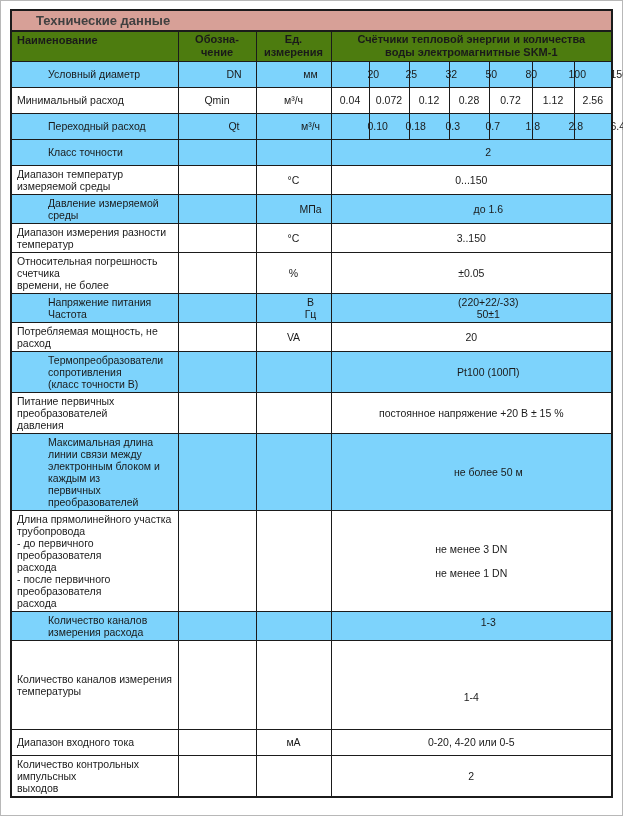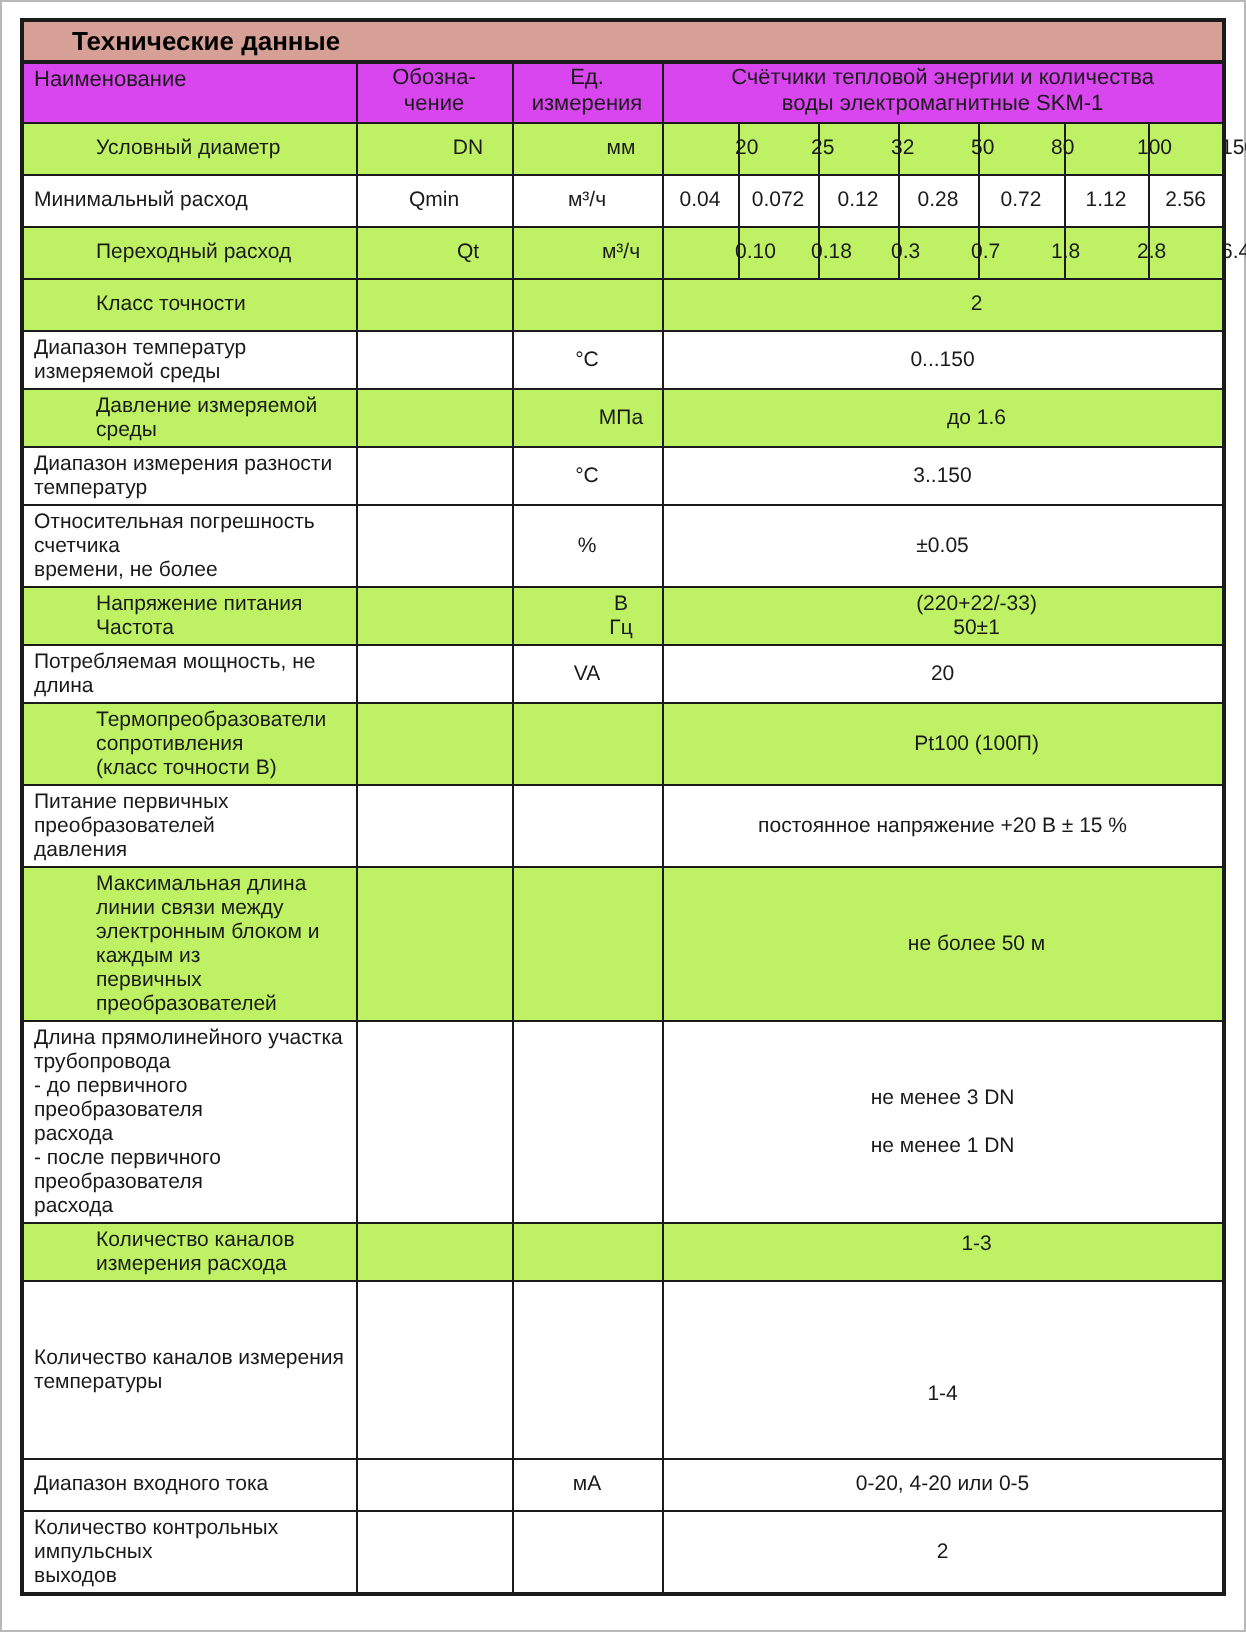--- a/index.html
+++ b/index.html
@@ -6,38 +6,38 @@
   .page {
     width:623px; height:816px; box-sizing:border-box;
     border:1px solid #b8b8b8; background:#ffffff; padding:8px 9px;
   }
   table.spec-table {
     border-collapse:collapse; table-layout:fixed; width:601px;
     border:2px solid #1b1b1b;
   }
   th, td { border:1px solid #1b1b1b; box-sizing:border-box; }
   .title-cell {
-    background:#d7a097; color:#000000;
+    background:#d7a097; color:#404040;
     font-size:13px; font-weight:bold; text-align:left;
     height:21px; padding:2px 24px; border-bottom:2px solid #1b1b1b;
   }
   .header-row th {
-    font-size:11px; font-weight:normal; color:#1a1a1a;
+    font-size:11px; font-weight:bold; color:#1a1a1a;
     height:30px; line-height:13px; white-space:pre-line;
-    background:#d946ef; vertical-align:middle; text-align:center; padding:1px 2px;
+    background:#4d7c0f; vertical-align:middle; text-align:center; padding:1px 2px;
   }
   th.h-name { text-align:left; vertical-align:top; padding:2px 5px; }
   td {
     font-size:10.5px; line-height:12px; color:#1a1a1a;
     height:26px; white-space:pre-line; vertical-align:middle; padding:2px;
     background:#ffffff;
   }
   .label-cell { text-align:left; padding:2px 3px 2px 5px; }
   .designation-cell, .unit-cell, .value-cell, .span-cell { text-align:center; }
-  tr.pink td { background:#bef264;padding-left:36px; }
+  tr.pink td { background:#7dd3fc;padding-left:36px; }
   
   tbody tr:nth-child(16) { height:89px;margin-left:20px; }
   tbody tr:nth-child(16) .span-cell { vertical-align:top; padding-top:50px; }
   
   tbody tr:nth-child(15) .span-cell { vertical-align:top; padding-top:4px; }
   
   tbody tr:nth-child(19) .span-cell,
   tbody tr:nth-child(21) .span-cell { vertical-align:top; padding-top:3px; }
   
   tbody tr:nth-child(22) .unit-cell,
@@ -146,21 +146,21 @@
         <tr class="pink">
           <td class="label-cell">Напряжение питания
 Частота</td>
           <td class="designation-cell"></td>
           <td class="unit-cell">В
 Гц</td>
           <td class="span-cell" colspan="7">(220+22/-33)
 50±1</td>
         </tr>
         <tr class="white">
-          <td class="label-cell">Потребляемая мощность, не длина</td>
+          <td class="label-cell">Потребляемая мощность, не расход</td>
           <td class="designation-cell"></td>
           <td class="unit-cell">VA</td>
           <td class="span-cell" colspan="7">20</td>
         </tr>
         <tr class="pink">
           <td class="label-cell">Термопреобразователи сопротивления
 (класс точности В)</td>
           <td class="designation-cell"></td>
           <td class="unit-cell"></td>
           <td class="span-cell" colspan="7">Pt100 (100П)</td>

